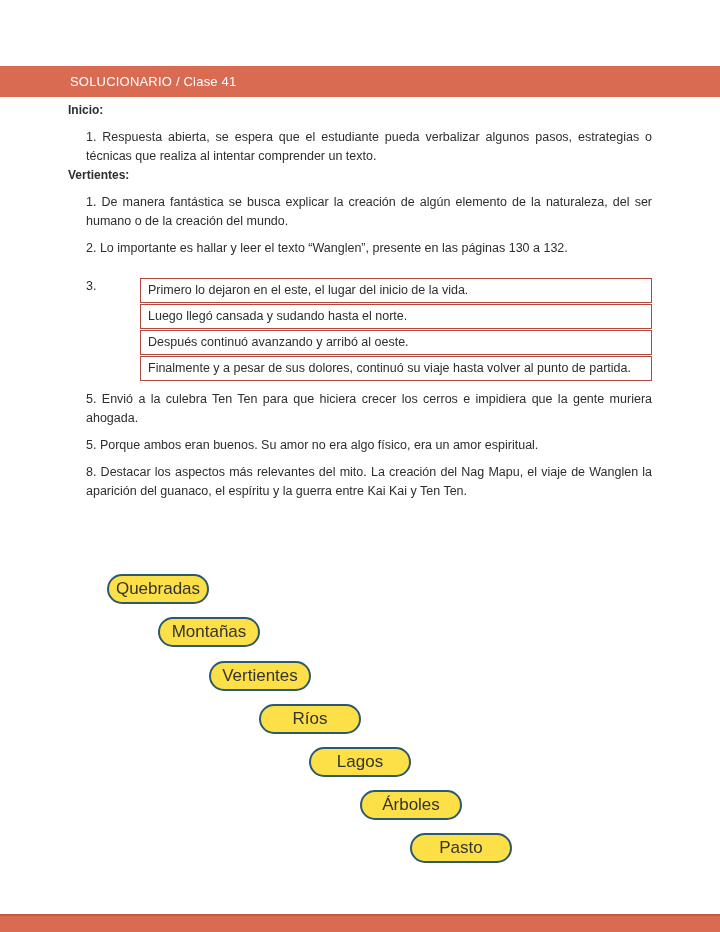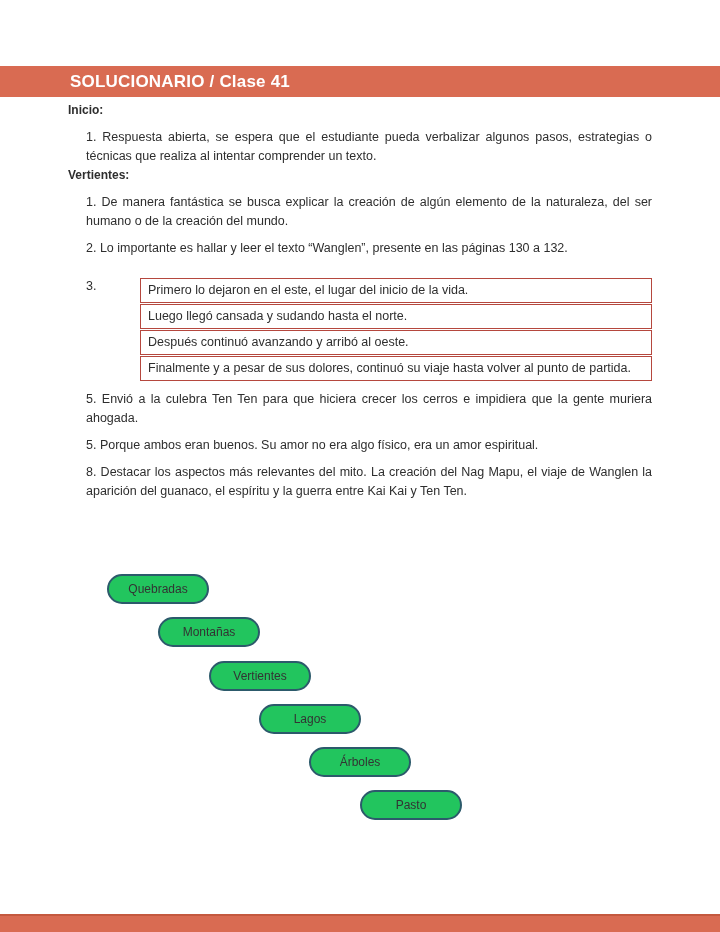--- a/index.html
+++ b/index.html
@@ -14,21 +14,21 @@
   .page { position: absolute; inset: 0; width: 720px; height: 932px; background: #fff; }
 
   
   .topbar {
     position: absolute; left: 0; top: 66px; width: 720px; height: 31px;
     background: var(--accent, #d96b52);
     display: flex; align-items: center;
     padding-left: 70px; box-sizing: border-box;
   }
   .topbar .title {
-    color: #ffffff; font-weight: bold; font-size: 17px; letter-spacing: 0.2px;
+    color: #ffffff; font-weight: normal; font-size: 13px; letter-spacing: 0.2px;
   }
 
   
   .content {
     position: absolute; left: 68px; top: 101px; width: 584px;
     font-size: 12.5px; line-height: 19px;
   }
   .content h2 {
     font-size: 12px; font-weight: bold; margin: 0; line-height: 19px;
   }
@@ -52,23 +52,23 @@
     background: #fff;
     white-space: nowrap; overflow: hidden; margin-left: 40px;
   }
 
   
   .pills-layer { position: absolute; inset: 0; pointer-events: none; }
   .pill {
     position: absolute; width: 102px; height: 30px;
     border: 2.5px solid var(--pill-border, #2c5a6b);
     border-radius: 15px; box-sizing: border-box;
-    background: #22c55e;
+    background: #fde047;
     display: flex; align-items: center; justify-content: center;
-    font-size: 12px; color: #333;
+    font-size: 17px; color: #333;
   }
   .pill:nth-of-type(1) { left: 107px; top: 574px; }
   .pill:nth-of-type(2) { left: 158px; top: 617px; }
   .pill:nth-of-type(3) { left: 209px; top: 661px; }
   .pill:nth-of-type(4) { left: 259px; top: 704px; }
   .pill:nth-of-type(5) { left: 309px; top: 747px; }
   .pill:nth-of-type(6) { left: 360px; top: 790px; }
   .pill:nth-of-type(7) { left: 410px; top: 833px; }
 
   
@@ -114,20 +114,21 @@
       <p class="p-d5">5. Porque ambos eran buenos. Su amor no era algo físico, era un amor espiritual.</p>
       <p class="just p-d6">8. Destacar los aspectos más relevantes del mito. La creación del Nag Mapu, el viaje de Wanglen la aparición del guanaco, el espíritu y la guerra entre Kai Kai y Ten Ten.</p>
     </section>
 
   </main>
 
   <div class="pills-layer">
     <div class="pill">Quebradas</div>
     <div class="pill">Montañas</div>
     <div class="pill">Vertientes</div>
+    <div class="pill">Ríos</div>
     <div class="pill">Lagos</div>
     <div class="pill">Árboles</div>
     <div class="pill">Pasto</div>
   </div>
 
   <footer class="footbar"></footer>
 
 </div>
 
 </body></html>

